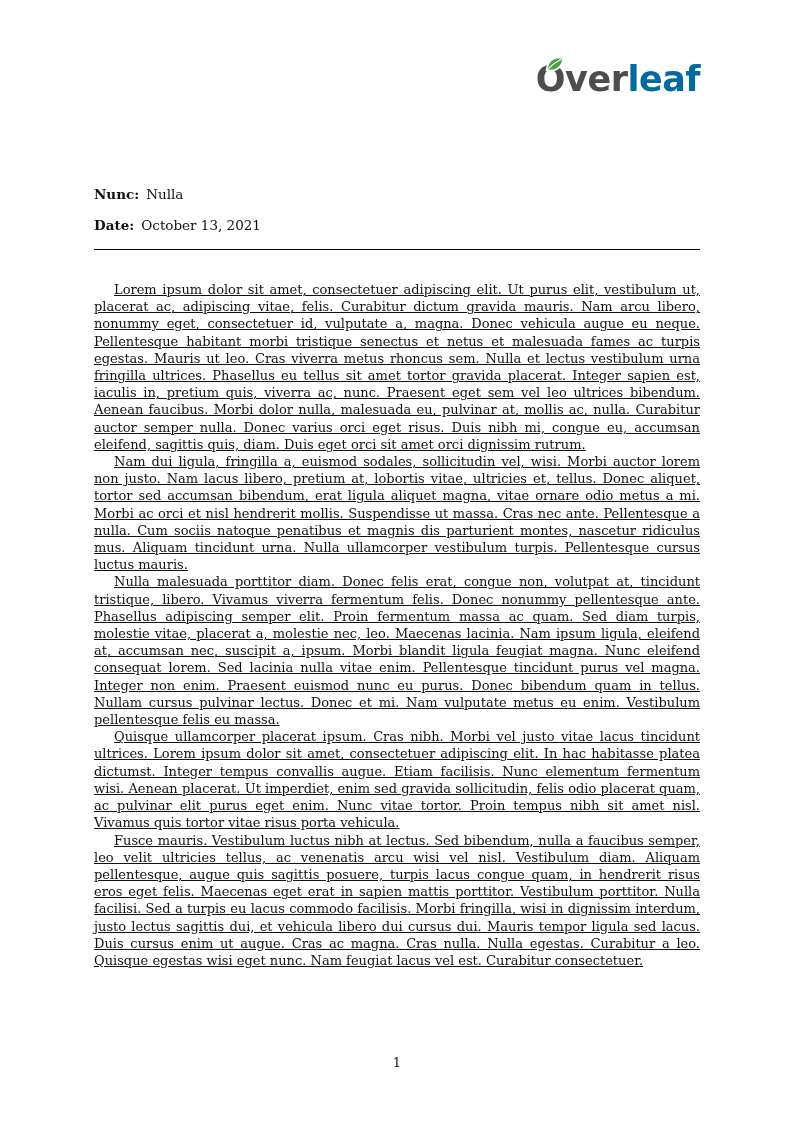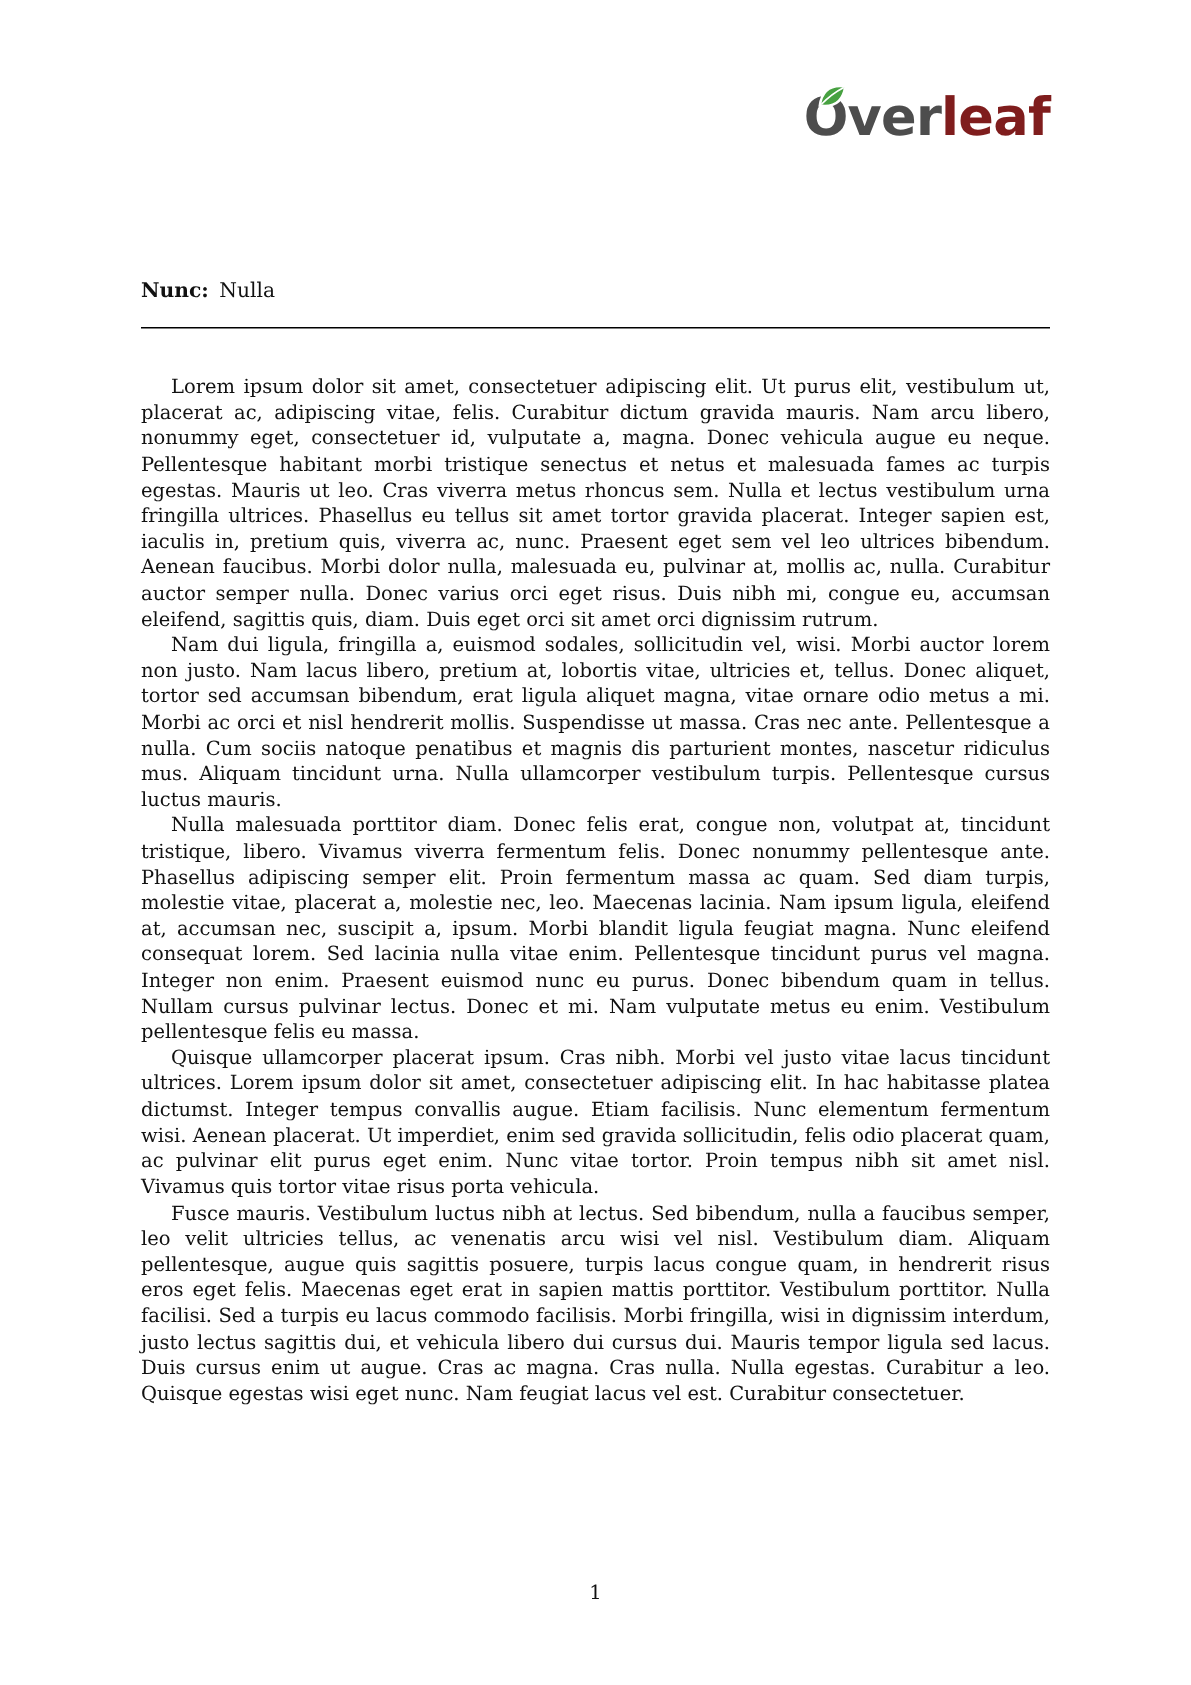--- a/index.html
+++ b/index.html
@@ -29,21 +29,21 @@
   }
   .logo-o-wrap { position: relative; display: inline-block; }
   .leaf-icon {
     position: absolute;
     top: -8px;
     left: 9px;
     width: 20px;
     height: 20px;
     transform: rotate(8deg);
   }
-  .logo-green { color: #7f1d1d; }
+  .logo-green { color: #0369a1; }
 
   
   .content {
     position: absolute;
     top: 185px;
     left: 94px;
     width: 606px;
   }
 
   .field {
@@ -59,20 +59,21 @@
     margin-top: 14px;
     margin-bottom: 31px;
   }
 
   .body-text p {
     font-size: 13px;
     line-height: 17.2px;
     text-align: justify;
     text-indent: 20px;
     hyphens: auto;
+    text-decoration: underline;
     -webkit-hyphens: auto;
   }
 
   .footer {
     position: absolute;
     bottom: 53px;
     left: 0;
     width: 100%;
     text-align: center;
     font-size: 13px;
@@ -89,20 +90,23 @@
           <path d="M4 20 C9 13 13 9 20 4" stroke="#ffffff" stroke-width="1.4" fill="none"></path>
         </svg></span><span>ver</span><span class="logo-green">leaf</span>
   </div>
 
   <div class="content">
 
     <div class="fields">
       <p class="field">
         <strong>Nunc:</strong><span>Nulla</span>
       </p>
+      <p class="field">
+        <strong>Date:</strong><span>October 13, 2021</span>
+      </p>
     </div>
 
     <hr class="rule">
 
     <div class="body-text">
       <p>Lorem ipsum dolor sit amet, consectetuer adipiscing elit. Ut purus elit, vestibulum ut, placerat ac, adipiscing vitae, felis. Curabitur dictum gravida mauris. Nam arcu libero, nonummy eget, consectetuer id, vulputate a, magna. Donec vehicula augue eu neque. Pellentesque habitant morbi tristique senectus et netus et malesuada fames ac turpis egestas. Mauris ut leo. Cras viverra metus rhoncus sem. Nulla et lectus vestibulum urna fringilla ultrices. Phasellus eu tellus sit amet tortor gravida placerat. Integer sapien est, iaculis in, pretium quis, viverra ac, nunc. Praesent eget sem vel leo ultrices bibendum. Aenean faucibus. Morbi dolor nulla, malesuada eu, pulvinar at, mollis ac, nulla. Curabitur auctor semper nulla. Donec varius orci eget risus. Duis nibh mi, congue eu, accumsan eleifend, sagittis quis, diam. Duis eget orci sit amet orci dignissim rutrum.</p>
       <p>Nam dui ligula, fringilla a, euismod sodales, sollicitudin vel, wisi. Morbi auctor lorem non justo. Nam lacus libero, pretium at, lobortis vitae, ultricies et, tellus. Donec aliquet, tortor sed accumsan bibendum, erat ligula aliquet magna, vitae ornare odio metus a mi. Morbi ac orci et nisl hendrerit mollis. Suspendisse ut massa. Cras nec ante. Pellentesque a nulla. Cum sociis natoque penatibus et magnis dis parturient montes, nascetur ridiculus mus. Aliquam tincidunt urna. Nulla ullamcorper vestibulum turpis. Pellentesque cursus luctus mauris.</p>
       <p>Nulla malesuada porttitor diam. Donec felis erat, congue non, volutpat at, tincidunt tristique, libero. Vivamus viverra fermentum felis. Donec nonummy pellentesque ante. Phasellus adipiscing semper elit. Proin fermentum massa ac quam. Sed diam turpis, molestie vitae, placerat a, molestie nec, leo. Maecenas lacinia. Nam ipsum ligula, eleifend at, accumsan nec, suscipit a, ipsum. Morbi blandit ligula feugiat magna. Nunc eleifend consequat lorem. Sed lacinia nulla vitae enim. Pellentesque tincidunt purus vel magna. Integer non enim. Praesent euismod nunc eu purus. Donec bibendum quam in tellus. Nullam cursus pulvinar lectus. Donec et mi. Nam vulputate metus eu enim. Vestibulum pellentesque felis eu massa.</p>
       <p>Quisque ullamcorper placerat ipsum. Cras nibh. Morbi vel justo vitae lacus tincidunt ultrices. Lorem ipsum dolor sit amet, consectetuer adipiscing elit. In hac habitasse platea dictumst. Integer tempus convallis augue. Etiam facilisis. Nunc elementum fermentum wisi. Aenean placerat. Ut imperdiet, enim sed gravida sollicitudin, felis odio placerat quam, ac pulvinar elit purus eget enim. Nunc vitae tortor. Proin tempus nibh sit amet nisl. Vivamus quis tortor vitae risus porta vehicula.</p>
       <p>Fusce mauris. Vestibulum luctus nibh at lectus. Sed bibendum, nulla a faucibus semper, leo velit ultricies tellus, ac venenatis arcu wisi vel nisl. Vestibulum diam. Aliquam pellentesque, augue quis sagittis posuere, turpis lacus congue quam, in hendrerit risus eros eget felis. Maecenas eget erat in sapien mattis porttitor. Vestibulum porttitor. Nulla facilisi. Sed a turpis eu lacus commodo facilisis. Morbi fringilla, wisi in dignissim interdum, justo lectus sagittis dui, et vehicula libero dui cursus dui. Mauris tempor ligula sed lacus. Duis cursus enim ut augue. Cras ac magna. Cras nulla. Nulla egestas. Curabitur a leo. Quisque egestas wisi eget nunc. Nam feugiat lacus vel est. Curabitur consectetuer.</p>

